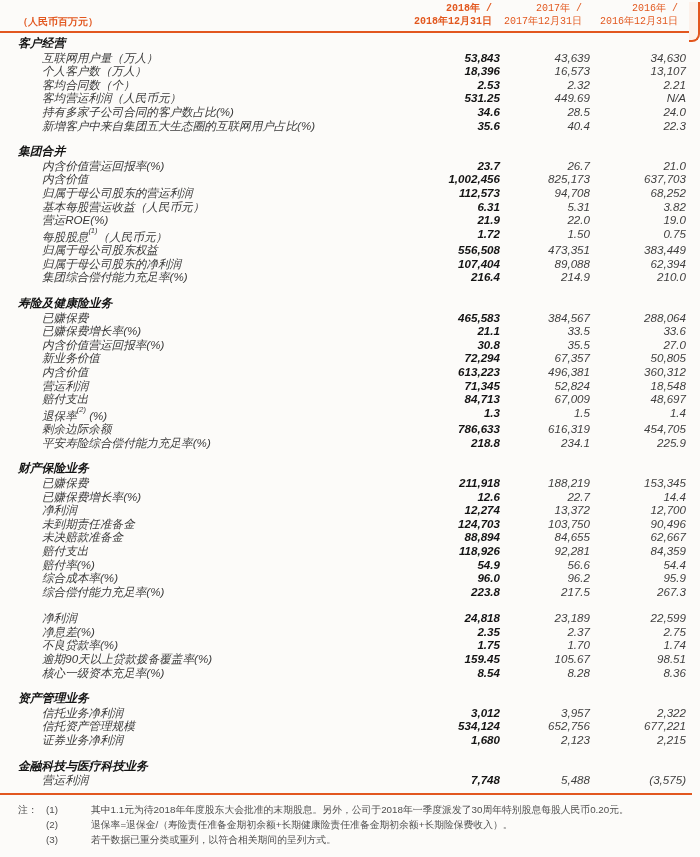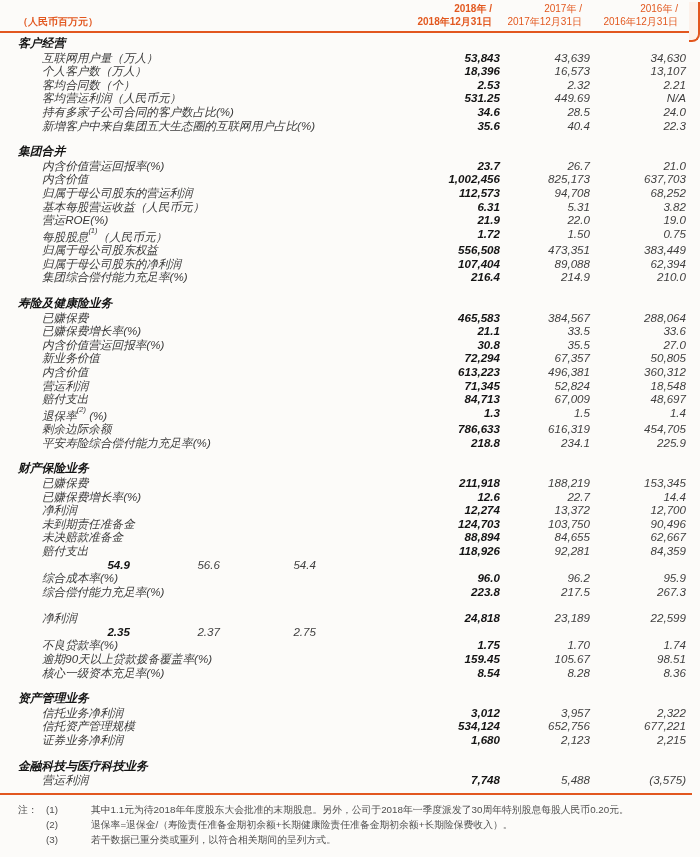--- a/index.html
+++ b/index.html
@@ -13,21 +13,21 @@
   .page{position:relative;width:700px;height:857px;}
 
   
   .hdr{
     display:flex;align-items:flex-end;
     padding:2px 14px 3px 18px;
     margin-right:8px;
     border-bottom:2px solid #e2571f;
   }
   .hdr-unit{flex:1;font-size:10px;font-weight:bold;color:#e2571f;line-height:13px;}
-  .hcol{text-align:right;font-size:10px;line-height:13px;color:#e2581f;}
+  .hcol{text-align:right;font-size:10px;line-height:13px;color:#e2581f;font-family:Liberation Mono, monospace;}
   .hcol div{white-space:nowrap;}
   .c18{width:112px;}
   .c17{width:90px;}
   .c16{width:96px;}
   .hcol.c18{font-weight:bold;}
 
   
   .sections{margin:4px 14px 0 18px;font-style:italic;}
   .section{margin-top:0;}
   .section + .section{margin-top:13px;}
@@ -273,20 +273,21 @@
           <span class="v c17">84,655</span>
           <span class="v c16">62,667</span>
         </div>
         <div class="row">
           <span class="lbl">赔付支出</span>
           <span class="v c18">118,926</span>
           <span class="v c17">92,281</span>
           <span class="v c16">84,359</span>
         </div>
         <div class="row">
+          <span class="lbl">赔付率(%)</span>
           <span class="v c18">54.9</span>
           <span class="v c17">56.6</span>
           <span class="v c16">54.4</span>
         </div>
         <div class="row">
           <span class="lbl">综合成本率(%)</span>
           <span class="v c18">96.0</span>
           <span class="v c17">96.2</span>
           <span class="v c16">95.9</span>
         </div>
@@ -298,20 +299,21 @@
         </div>
       </div>
       <div class="section">
         <div class="row">
           <span class="lbl">净利润</span>
           <span class="v c18">24,818</span>
           <span class="v c17">23,189</span>
           <span class="v c16">22,599</span>
         </div>
         <div class="row">
+          <span class="lbl">净息差(%)</span>
           <span class="v c18">2.35</span>
           <span class="v c17">2.37</span>
           <span class="v c16">2.75</span>
         </div>
         <div class="row">
           <span class="lbl">不良贷款率(%)</span>
           <span class="v c18">1.75</span>
           <span class="v c17">1.70</span>
           <span class="v c16">1.74</span>
         </div>

